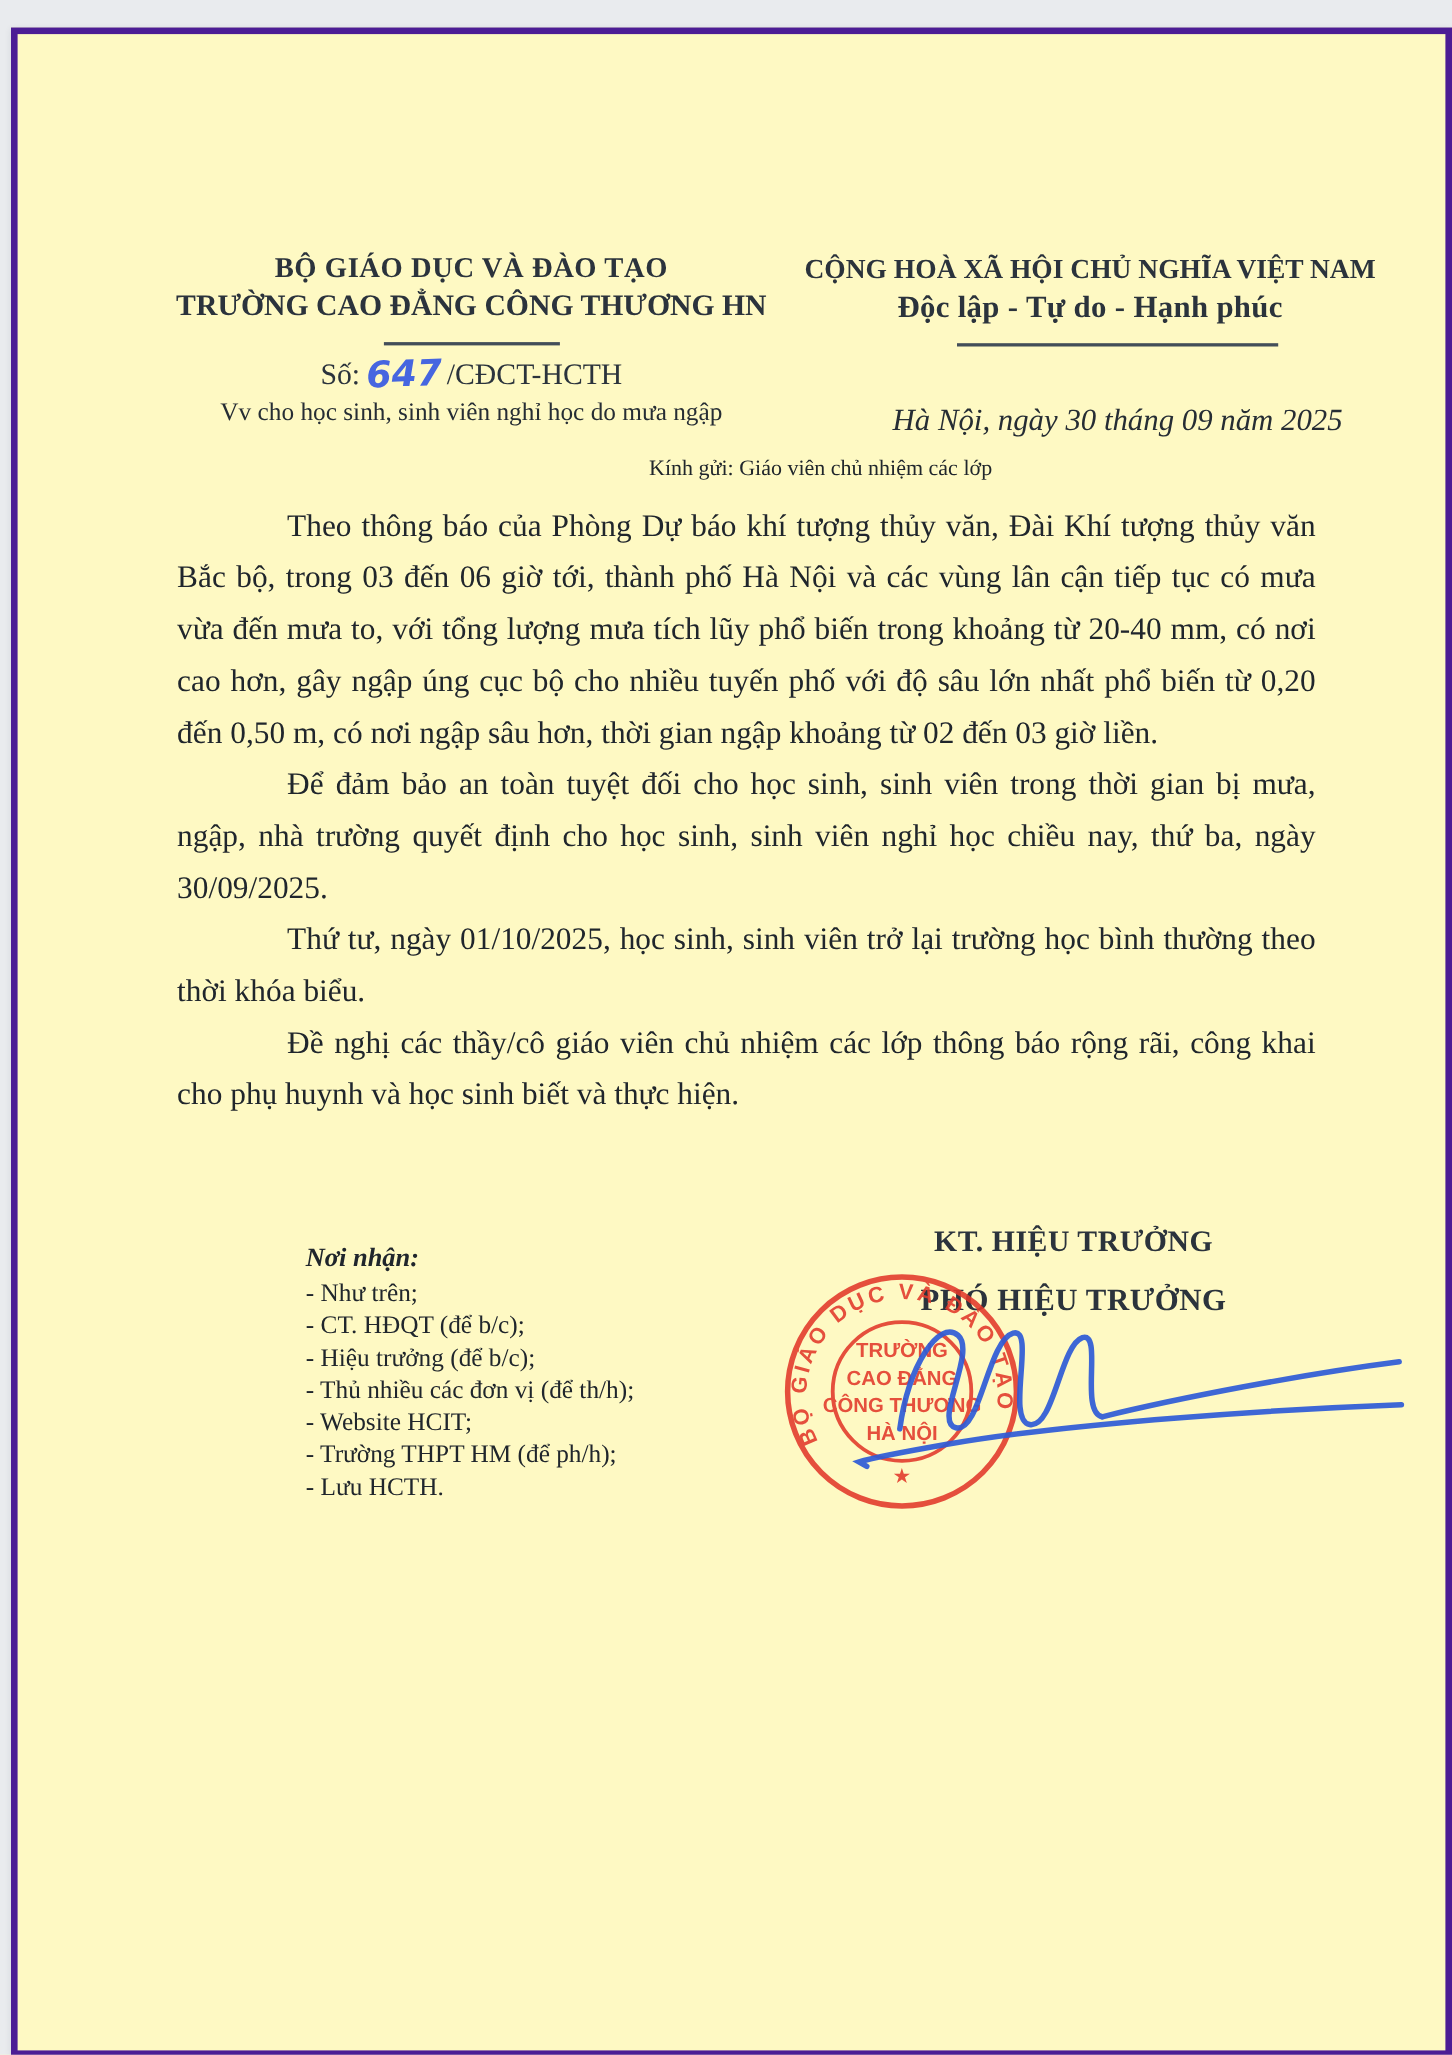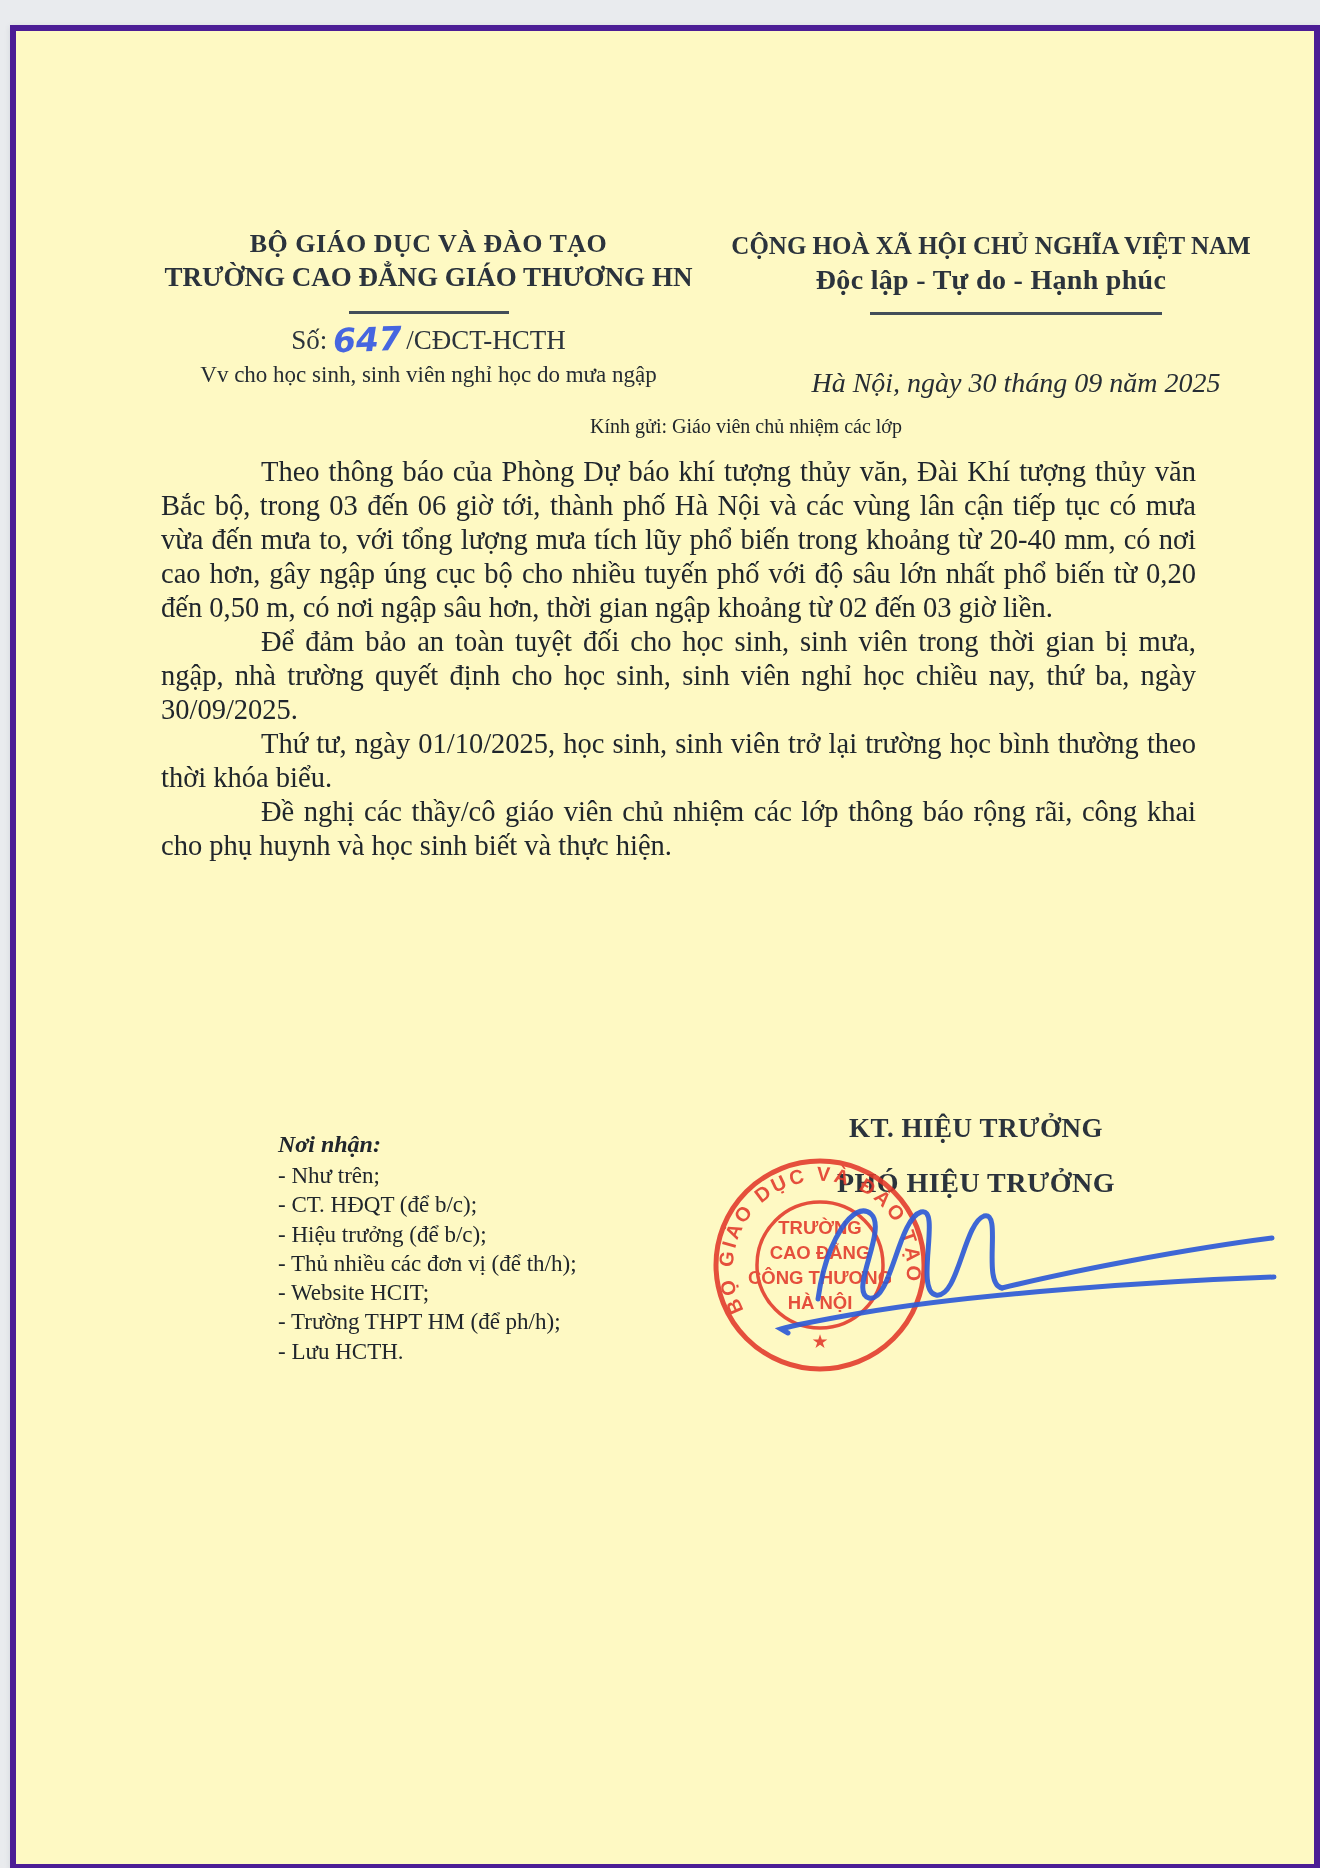--- a/index.html
+++ b/index.html
@@ -32,41 +32,41 @@
   .so-num{
     font-family:"DejaVu Sans", sans-serif;
     font-style:italic;font-weight:bold;
     color:#4666e0;font-size:33px;
     display:inline-block;transform:rotate(-2deg);
     margin:0 4px 0 6px;line-height:1;vertical-align:-2px;
   }
   .vv-line{top:331px;left:0;width:100%;font-size:23px;color:#262d34;}
   .date-line{left:770px;top:336px;width:460px;font-size:28px;font-style:italic;color:#262d34;text-align:center;}
   .kinh-gui{left:420px;top:384px;width:620px;font-size:20px;text-align:center;color:#20262c;}
-  .body-text{left:145px;top:424px;width:1035px;font-size:28.5px;line-height:34px;text-align:justify;color:#20262c;}
+  .body-text{left:145px;top:424px;width:1035px;font-size:28.5px;line-height:47px;text-align:justify;color:#20262c;}
   .body-text p{margin:0;text-indent:100px;}
   .recipients{left:262px;top:1098px;width:420px;color:#20262c;}
   .recipients .rtitle{font-size:24px;font-weight:bold;font-style:italic;line-height:30px;}
   .recipients ul{list-style:none;margin:2px 0 0 0;padding:0;}
   .recipients li{font-size:23px;line-height:29.3px;}
   .sig-auth1{left:760px;top:1082px;width:400px;font-size:27px;font-weight:bold;text-align:center;color:#2b333c;letter-spacing:.5px;}
   .sig-auth2{left:760px;top:1136px;width:400px;font-size:28px;font-weight:bold;text-align:center;color:#2b333c;letter-spacing:.5px;}
   .sig-name{left:760px;top:1297px;width:400px;font-size:29px;font-weight:bold;text-align:center;color:#272d34;z-index:7;}
   .stamp-box{left:689px;top:1119px;width:230px;height:230px;z-index:5;opacity:.88;}
   .sign-box{left:560px;top:1140px;width:710px;height:210px;z-index:6;}
   .stamp-text{font-family:"Liberation Sans", sans-serif;font-weight:bold;}
 </style>
 </head>
 <body>
 
 <div class="paper">
 
   <div class="abs hdr-col-left" style="position:absolute;height:370px;">
     <div class="abs hl1 center">BỘ GIÁO DỤC VÀ ĐÀO TẠO</div>
-    <div class="abs hl2 center">TRƯỜNG CAO ĐẲNG GIÁO THƯƠNG HN</div>
+    <div class="abs hl2 center">TRƯỜNG CAO ĐẲNG CÔNG THƯƠNG HN</div>
     <div class="abs divider div-left"></div>
     <div class="abs so-line center">
       <span>Số:</span><span class="so-num">647</span><span>/CĐCT-HCTH</span>
     </div>
     <div class="abs vv-line center">Vv cho học sinh, sinh viên nghỉ học do mưa ngập</div>
   </div>
 
   <div class="abs hdr-col-right" style="position:absolute;height:370px;">
     <div class="abs hr1 center">CỘNG HOÀ XÃ HỘI CHỦ NGHĨA VIỆT NAM</div>
     <div class="abs hr2 center">Độc lập - Tự do - Hạnh phúc</div>

